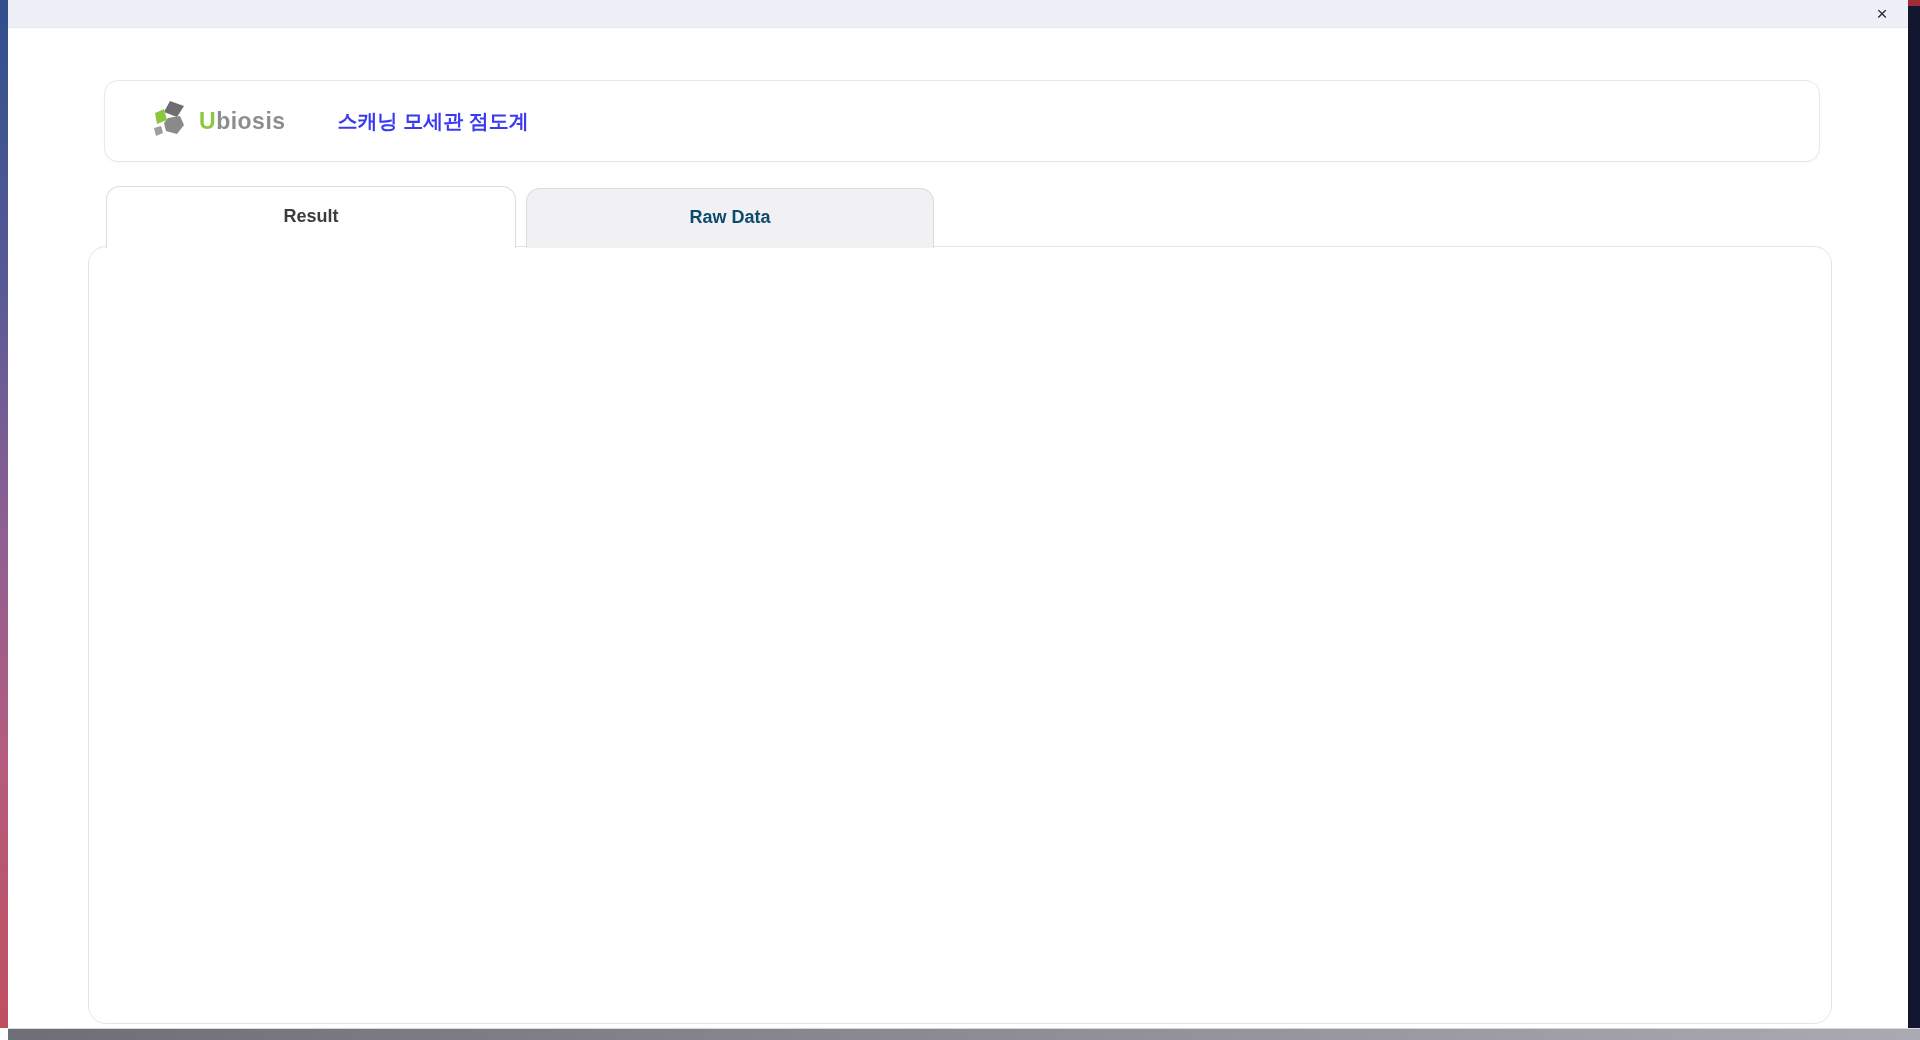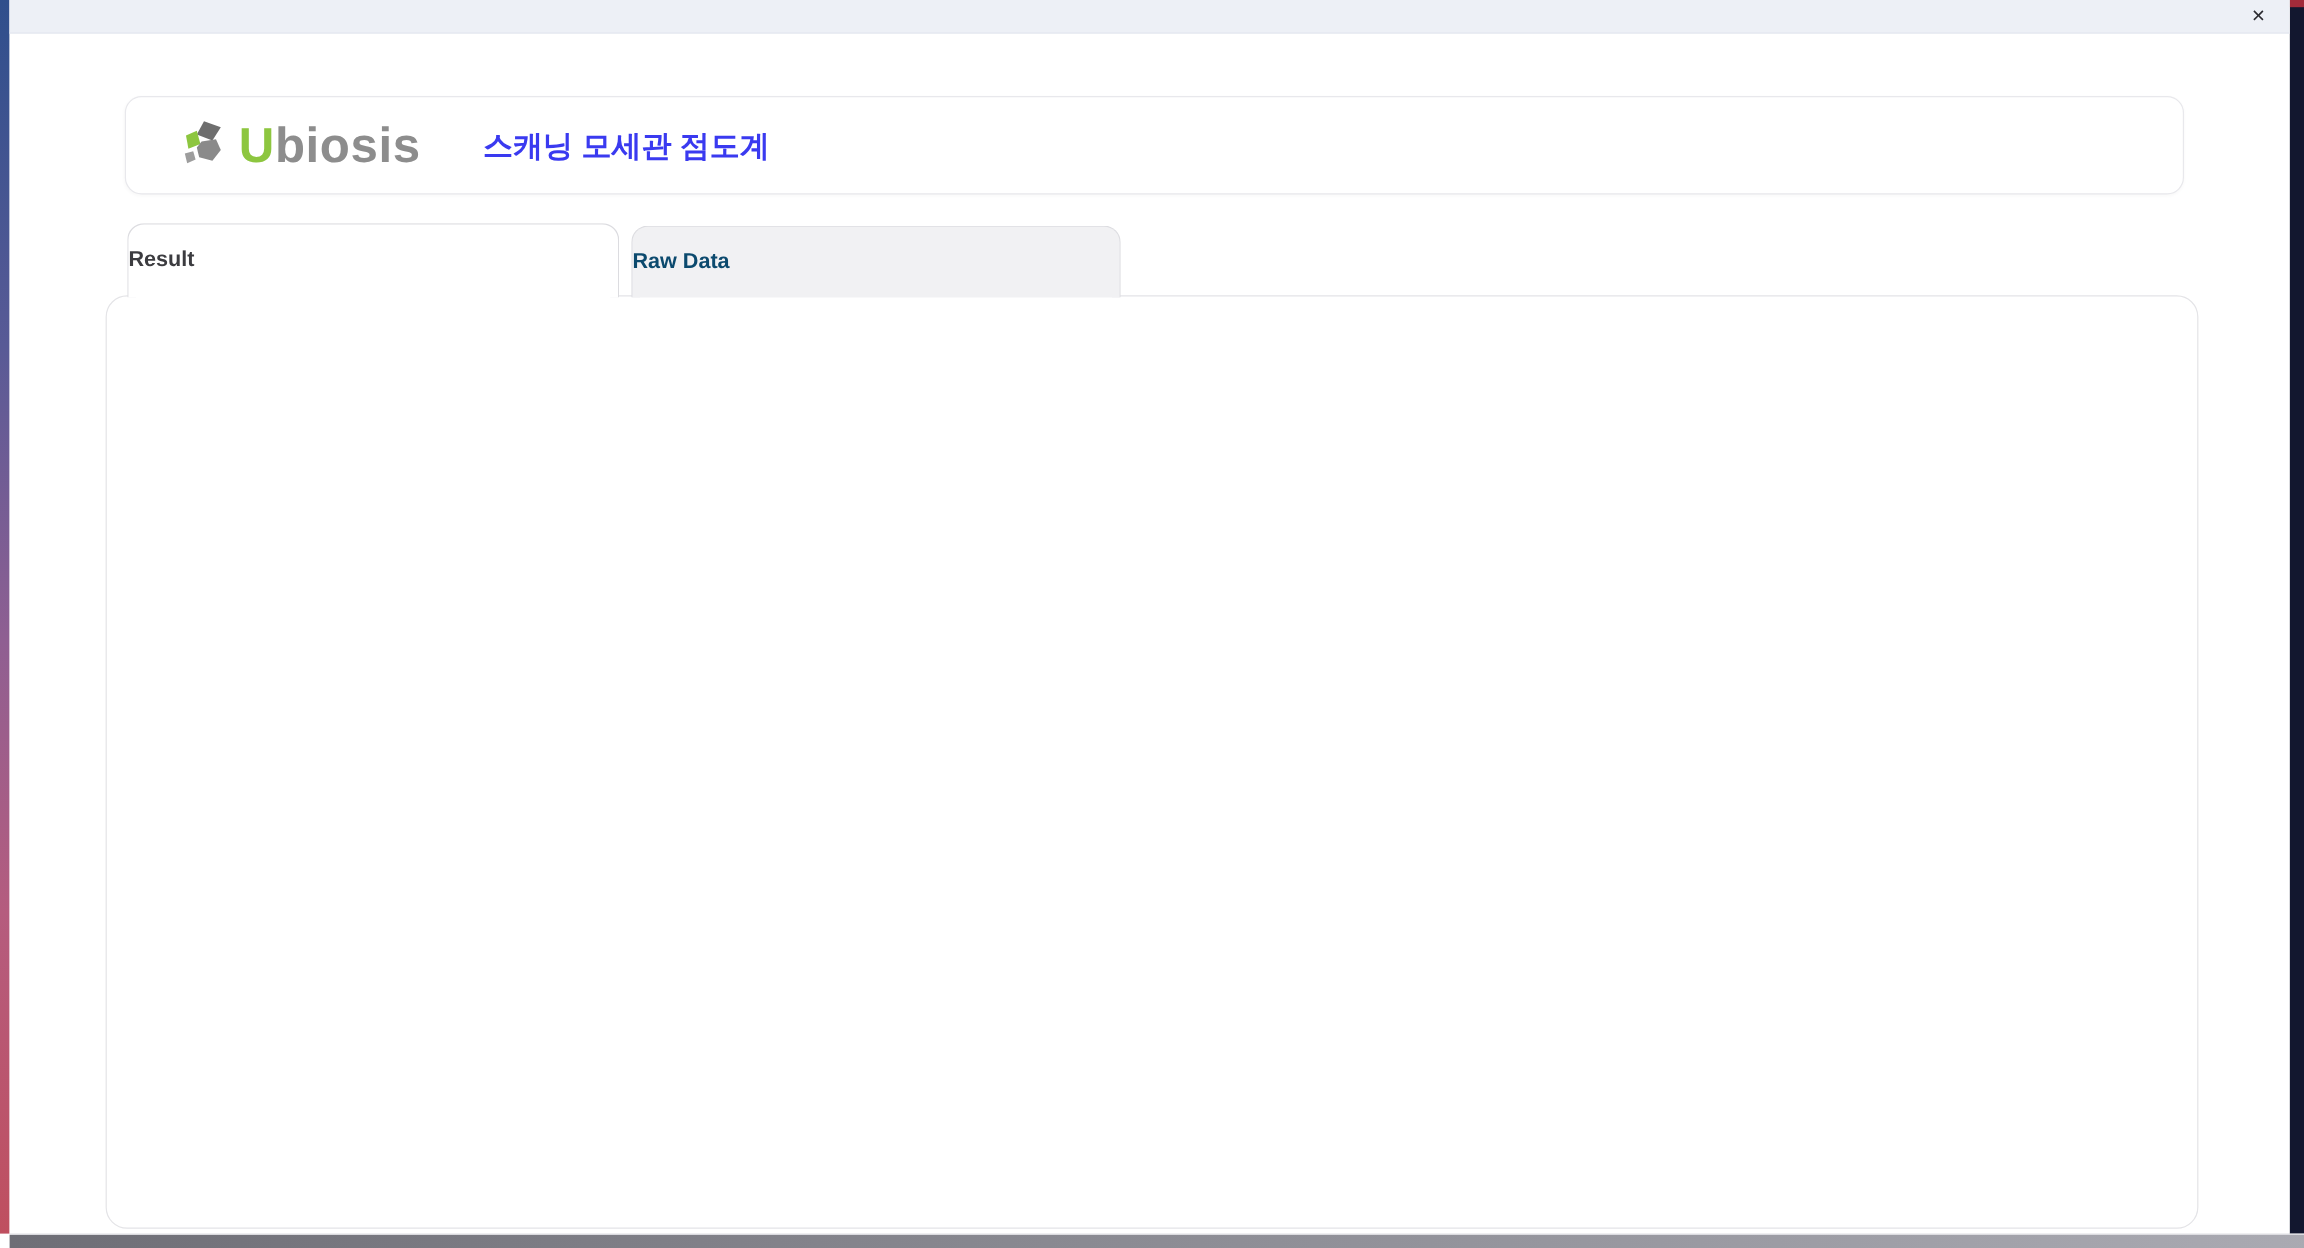--- a/index.html
+++ b/index.html
@@ -20,27 +20,27 @@
     border-bottom:1px solid #e3e6ee; }
   .close { position:absolute; right:14px; top:2px; font-size:19px; color:#2b2b30; line-height:24px;
     width:24px; text-align:center; cursor:default; }
 
   
   .header-card { position:absolute; left:96px; top:80px; width:1716px; height:82px;
     border:1px solid #e8e8ec; border-radius:14px; background:#fff;
     box-shadow:0 1px 3px rgba(0,0,0,0.03); display:flex; align-items:center; }
   .logo { display:flex; align-items:center; margin-left:46px; }
   .logo svg { width:44px; height:42px; }
-  .logo-text { font-size:41px; font-weight:600; letter-spacing:0.5px; margin-left:4px; }
+  .logo-text { font-size:23px; font-weight:600; letter-spacing:0.5px; margin-left:4px; }
   .logo-u { color:#8dc63f; }
   .logo-rest { color:#8d8d8d; }
-  .app-title { margin-left:52px; font-size:25px; font-weight:700; color:#3a3af0; }
-
-  
-  .tab { position:absolute; text-align:left; font-size:18px; font-weight:700;
+  .app-title { margin-left:52px; font-size:20px; font-weight:700; color:#3a3af0; }
+
+  
+  .tab { position:absolute; text-align:center; font-size:18px; font-weight:700;
     border:1px solid #dcdce0; border-bottom:none; border-radius:14px 14px 0 0; z-index:3; }
   .tab-result { left:98px; top:186px; width:410px; height:62px; line-height:58px;
     background:#ffffff; color:#3c3c40; }
   .tab-raw { left:518px; top:188px; width:408px; height:60px; line-height:56px;
     background:#f1f1f3; color:#0c4a6e; }
 
   
   .content-card { position:absolute; left:80px; top:246px; width:1744px; height:778px;
     border:1px solid #e4e4e7; border-radius:18px; background:#fff; z-index:2; }
 

